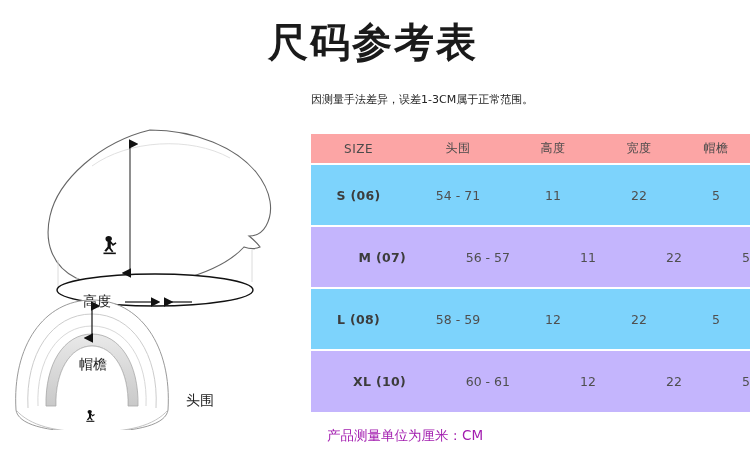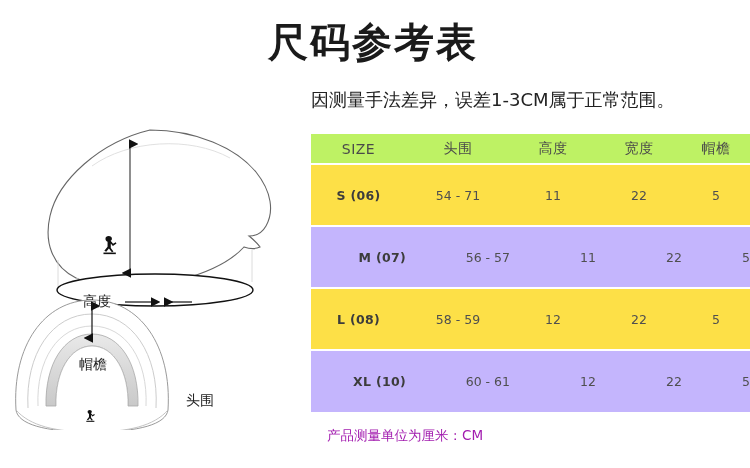--- a/index.html
+++ b/index.html
@@ -30,21 +30,21 @@
     letter-spacing: 2px;
     line-height: 44px;
     white-space: nowrap;
   }
 
   
   .note-black {
     position: absolute;
     left: 311px;
     top: 91px;
-    font-size: 18px;
+    font-size: 11px;
     color: #222222;
     line-height: 18px;
     white-space: nowrap;
   }
   .note-red {
     position: absolute;
     left: 316px;
     top: 110px;
     font-size: 13.5px;
     color: #e8302a;
@@ -65,29 +65,29 @@
     padding: 0;
     margin: 0;
     text-align: center;
     vertical-align: middle;
     font-weight: normal;
   }
   .size-table thead tr {
     height: 30px;
   }
   .size-table thead th {
-    background: #bef264;
-    font-size: 14px;
+    background: #fca5a5;
+    font-size: 12px;
     color: #4a4a4a;
     letter-spacing: 0.5px;
   }
   .size-table tbody tr {
     height: 62px;
   }
-  .size-table tbody tr.row-a td { background: #fde047; }
+  .size-table tbody tr.row-a td { background: #7dd3fc; }
   .size-table tbody tr.row-b td { background: #c4b5fd; text-align: right; }
   .size-table tbody td {
     font-size: 12.5px;
     color: #4f4f4f;
     border-top: 2px solid #ffffff;
   }
   .size-table tbody td.size-cell {
     font-weight: bold;
     color: #3c3c3c;
     letter-spacing: 0.3px;

